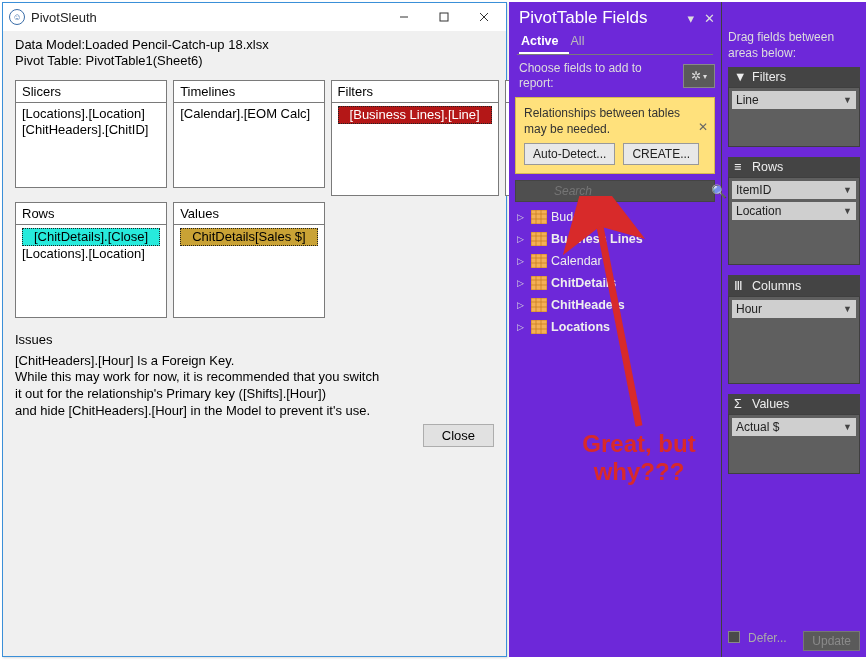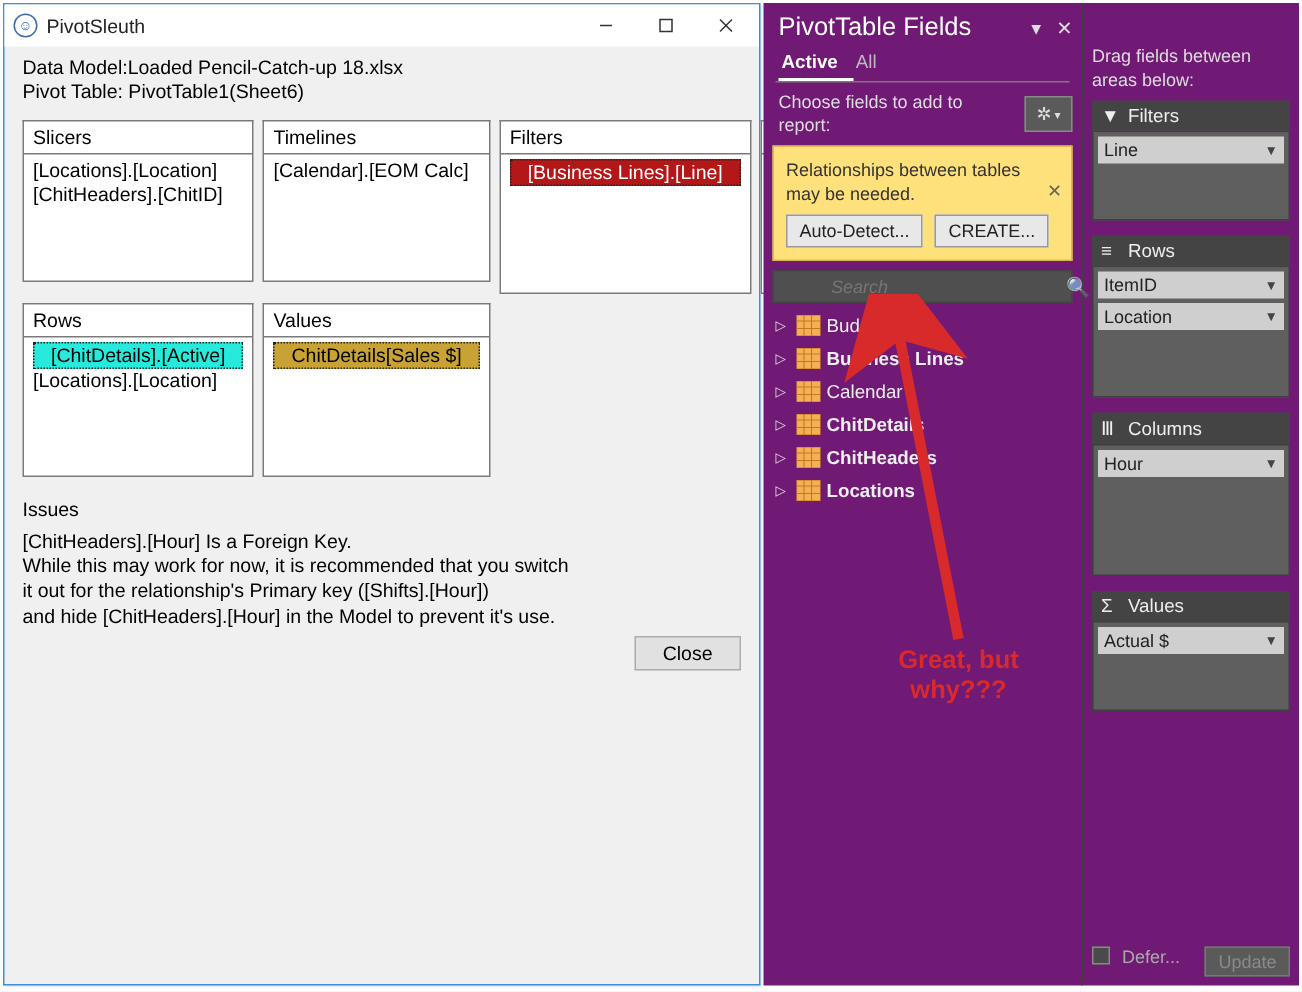--- a/index.html
+++ b/index.html
@@ -93,21 +93,21 @@
     padding: 0 11px;
   }
   .hl-red { background: #b41717; color: #fff; border: 1px dotted #222; }
   .hl-blue { background: #4d7c0f; color: #fff; border: 1px dotted #222; margin-top: 44px; }
   .hl-cyan { background: #27eadc; color: #000; border: 1px dotted #222; }
   .hl-gold { background: #c9a235; color: #000; border: 1px dotted #222; }
 
   
   .right-pane {
     flex: 1;
-    background: #701a75;
+    background: #6d28d9;
     color: #ddd;
     height: 655px;
     margin: 2px 2px 2px 2px;
     display: flex;
     position: relative;
   }
   .fields-col { width: 213px; display: flex; flex-direction: column; border-right: 1px solid #3f3f3f;}
   .zones-col { flex: 1; display: flex; flex-direction: column; padding: 4px 6px 4px 6px; }
 
   .pane-header {
@@ -215,21 +215,21 @@
   .annotation {
     position: absolute;
     left: 549px; top: 196px;
     width: 180px; height: 310px;
     pointer-events: none;
   }
   .annotation svg { position: absolute; top: 0; left: 0; }
   .ann-text {
     position: absolute; top: 234px; left: -10px;
     width: 200px; text-align: center;
-    color: #d82a2a; font-weight: 700; font-size: 17px;
+    color: #d82a2a; font-weight: 700; font-size: 24px;
     line-height: 1.15;
   }
 </style>
 </head>
 <body>
 
 <div class="container">
 
   <div class="left-window">
     <div class="titlebar">
@@ -286,21 +286,21 @@
         <div class="section">
           <div class="section-header">Columns</div>
           <div class="section-body tall">
             <span class="hl hl-blue">[ChitHeaders].[Hour]</span>
           </div>
         </div>
 
         <div class="section">
           <div class="section-header">Rows</div>
           <div class="section-body tall">
-            <span class="hl hl-cyan">[ChitDetails].[Active]</span>
+            <span class="hl hl-cyan">[ChitDetails].[Close]</span>
             <div>[Locations].[Location]</div>
           </div>
         </div>
 
         <div class="section">
           <div class="section-header">Values</div>
           <div class="section-body tall">
             <span class="hl hl-gold">ChitDetails[Sales $]</span>
           </div>
         </div>

